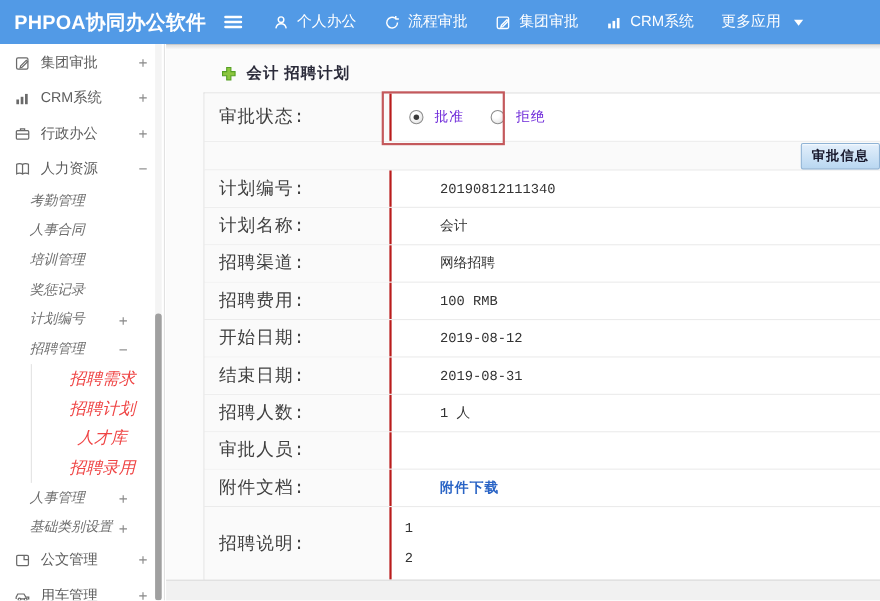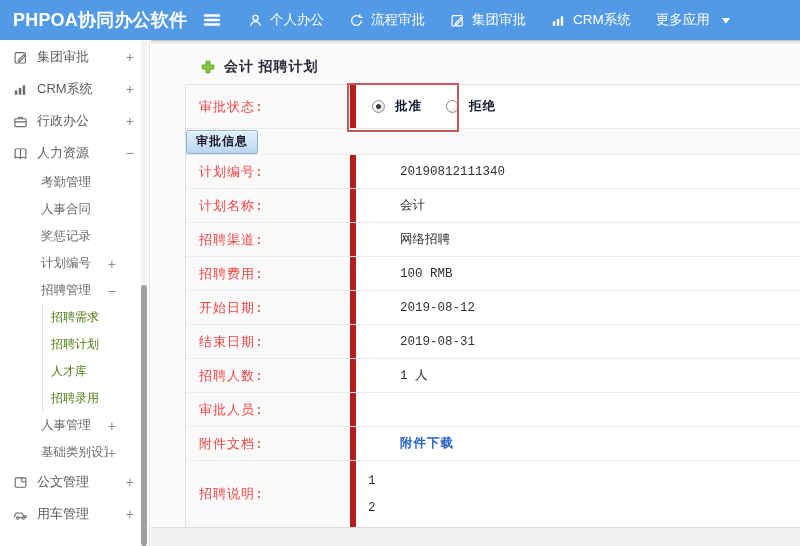--- a/index.html
+++ b/index.html
@@ -36,24 +36,24 @@
   
   .sidebar{
     position:absolute;top:40px;left:0;width:150px;height:506px;
     background:#fff;border-right:1px solid #e2e2e2;overflow:hidden;padding-top:1px;
   }
   .side-item{display:flex;align-items:center;color:#5c5c5c;cursor:pointer;}
   .side-item.l1{height:32px;padding:0 15px 0 13px;font-size:13px;}
   .side-item.l1 .sicon{color:#6a6a6a;margin-right:9px;flex:none;}
   .side-item .slabel{flex:1;white-space:nowrap;overflow:hidden;}
   .side-item .stoggle{color:#8a8a8a;font-size:14px;line-height:1;flex:none;}
-  .sub1{padding-left:41px;}
+  .sub1{padding-left:27px;font-style:italic;}
   .side-item.l2{height:27px;font-size:12.5px;color:#6e6e6e;padding-right:33px;}
   .sub2{border-left:1px solid #e3e3e3;margin-left:1px;}
-  .side-item.l3{height:27px;font-size:12px;color:#4d7c0f;padding-left:8px;}
+  .side-item.l3{height:27px;font-size:15px;color:#ef4444;padding-left:8px;text-align:center;}
   .side-scroll-track{position:absolute;top:0;right:2px;width:6px;height:100%;background:#f4f4f4;}
   .side-scroll-thumb{position:absolute;top:245px;right:2px;width:6px;height:261px;background:#a0a0a0;border-radius:3px;}
 
   
   .content{
     position:absolute;top:40px;left:151px;width:649px;height:506px;
     background:#fbfbfb;border-top:1px solid #c9c9c9;
   }
   .content-topline{height:4px;background:linear-gradient(#dedede,#fbfbfb);}
   .page-title{display:flex;align-items:center;gap:9px;margin:13px 0 0 50px;}
@@ -63,41 +63,41 @@
   }
 
   .detail-table{
     position:absolute;top:43px;left:34px;right:0;
     background:#fff;border-top:1px solid #e0e0e0;border-left:1px solid #e0e0e0;border-bottom:1px solid #dadada;
     font-family:"Liberation Mono","DejaVu Sans Mono",monospace;
   }
   .trow{display:flex;border-bottom:1px solid #ebebeb;}
   .trow:last-child{border-bottom:none;}
   .tlabel{
-    width:170px;flex:none;background:#fafafa;border-right:6px solid #b91c1c;
+    width:170px;flex:none;background:#fafafa;border-right:2px solid #b91c1c;
     display:flex;align-items:center;padding-left:13px;
-    font-size:13px;color:#ef4444;letter-spacing:1px;
+    font-size:16px;color:#404040;letter-spacing:1px;
   }
   .tvalue{flex:1;display:flex;align-items:center;padding-left:12px;font-size:12.5px;color:#333;}
   .r-status{height:44px;}
-  .r-btnrow{height:26px;background:#fafafa;display:flex;align-items:center;}
+  .r-btnrow{height:26px;background:#fafafa;display:flex;align-items:center;justify-content:flex-end;}
   .r-std{height:34px;gap:32px;}
   .r-memo{height:66px;}
   .r-memo .tvalue{flex-direction:column;align-items:flex-start;justify-content:flex-start;padding-top:13px;gap:13px;}
 
   .radio-group{display:flex;align-items:center;gap:10px;margin-left:4px;}
   .radio{
     width:13px;height:13px;border-radius:50%;flex:none;cursor:pointer;
     border:1px solid #8d8d8d;background:radial-gradient(circle at 35% 30%,#fff 30%,#d9d9d9);
     position:relative;
   }
   .radio.checked::after{
     content:'';position:absolute;left:3px;top:3px;width:5px;height:5px;border-radius:50%;background:#3a3a3a;
   }
-  .radio-label{font-size:12.5px;font-weight:bold;color:#0f172a;margin-right:14px;letter-spacing:1px;}
+  .radio-label{font-size:12.5px;font-weight:normal;color:#6d28d9;margin-right:14px;letter-spacing:1px;}
 
   .annotation-box{
     position:absolute;left:161px;top:-2px;width:112px;height:49px;
     border:2px solid var(--annotation-red);pointer-events:none;z-index:5;
   }
 
   .approve-btn{
     font-family:"Liberation Mono","DejaVu Sans Mono",monospace;
     font-size:12px;font-weight:bold;color:#16162a;letter-spacing:1px;
     background:linear-gradient(var(--btn-grad-top),var(--btn-grad-bottom));
@@ -217,20 +217,23 @@
     <span class="slabel">人力资源</span>
     <span class="stoggle">−</span>
   </div>
 
   <div class="sub1">
     <div class="side-item l2">
       <span class="slabel">考勤管理</span>
     </div>
     <div class="side-item l2">
       <span class="slabel">人事合同</span>
+    </div>
+    <div class="side-item l2">
+      <span class="slabel">培训管理</span>
     </div>
     <div class="side-item l2">
       <span class="slabel">奖惩记录</span>
     </div>
     <div class="side-item l2">
       <span class="slabel">计划编号</span>
       <span class="stoggle">+</span>
     </div>
     <div class="side-item l2">
       <span class="slabel">招聘管理</span>

